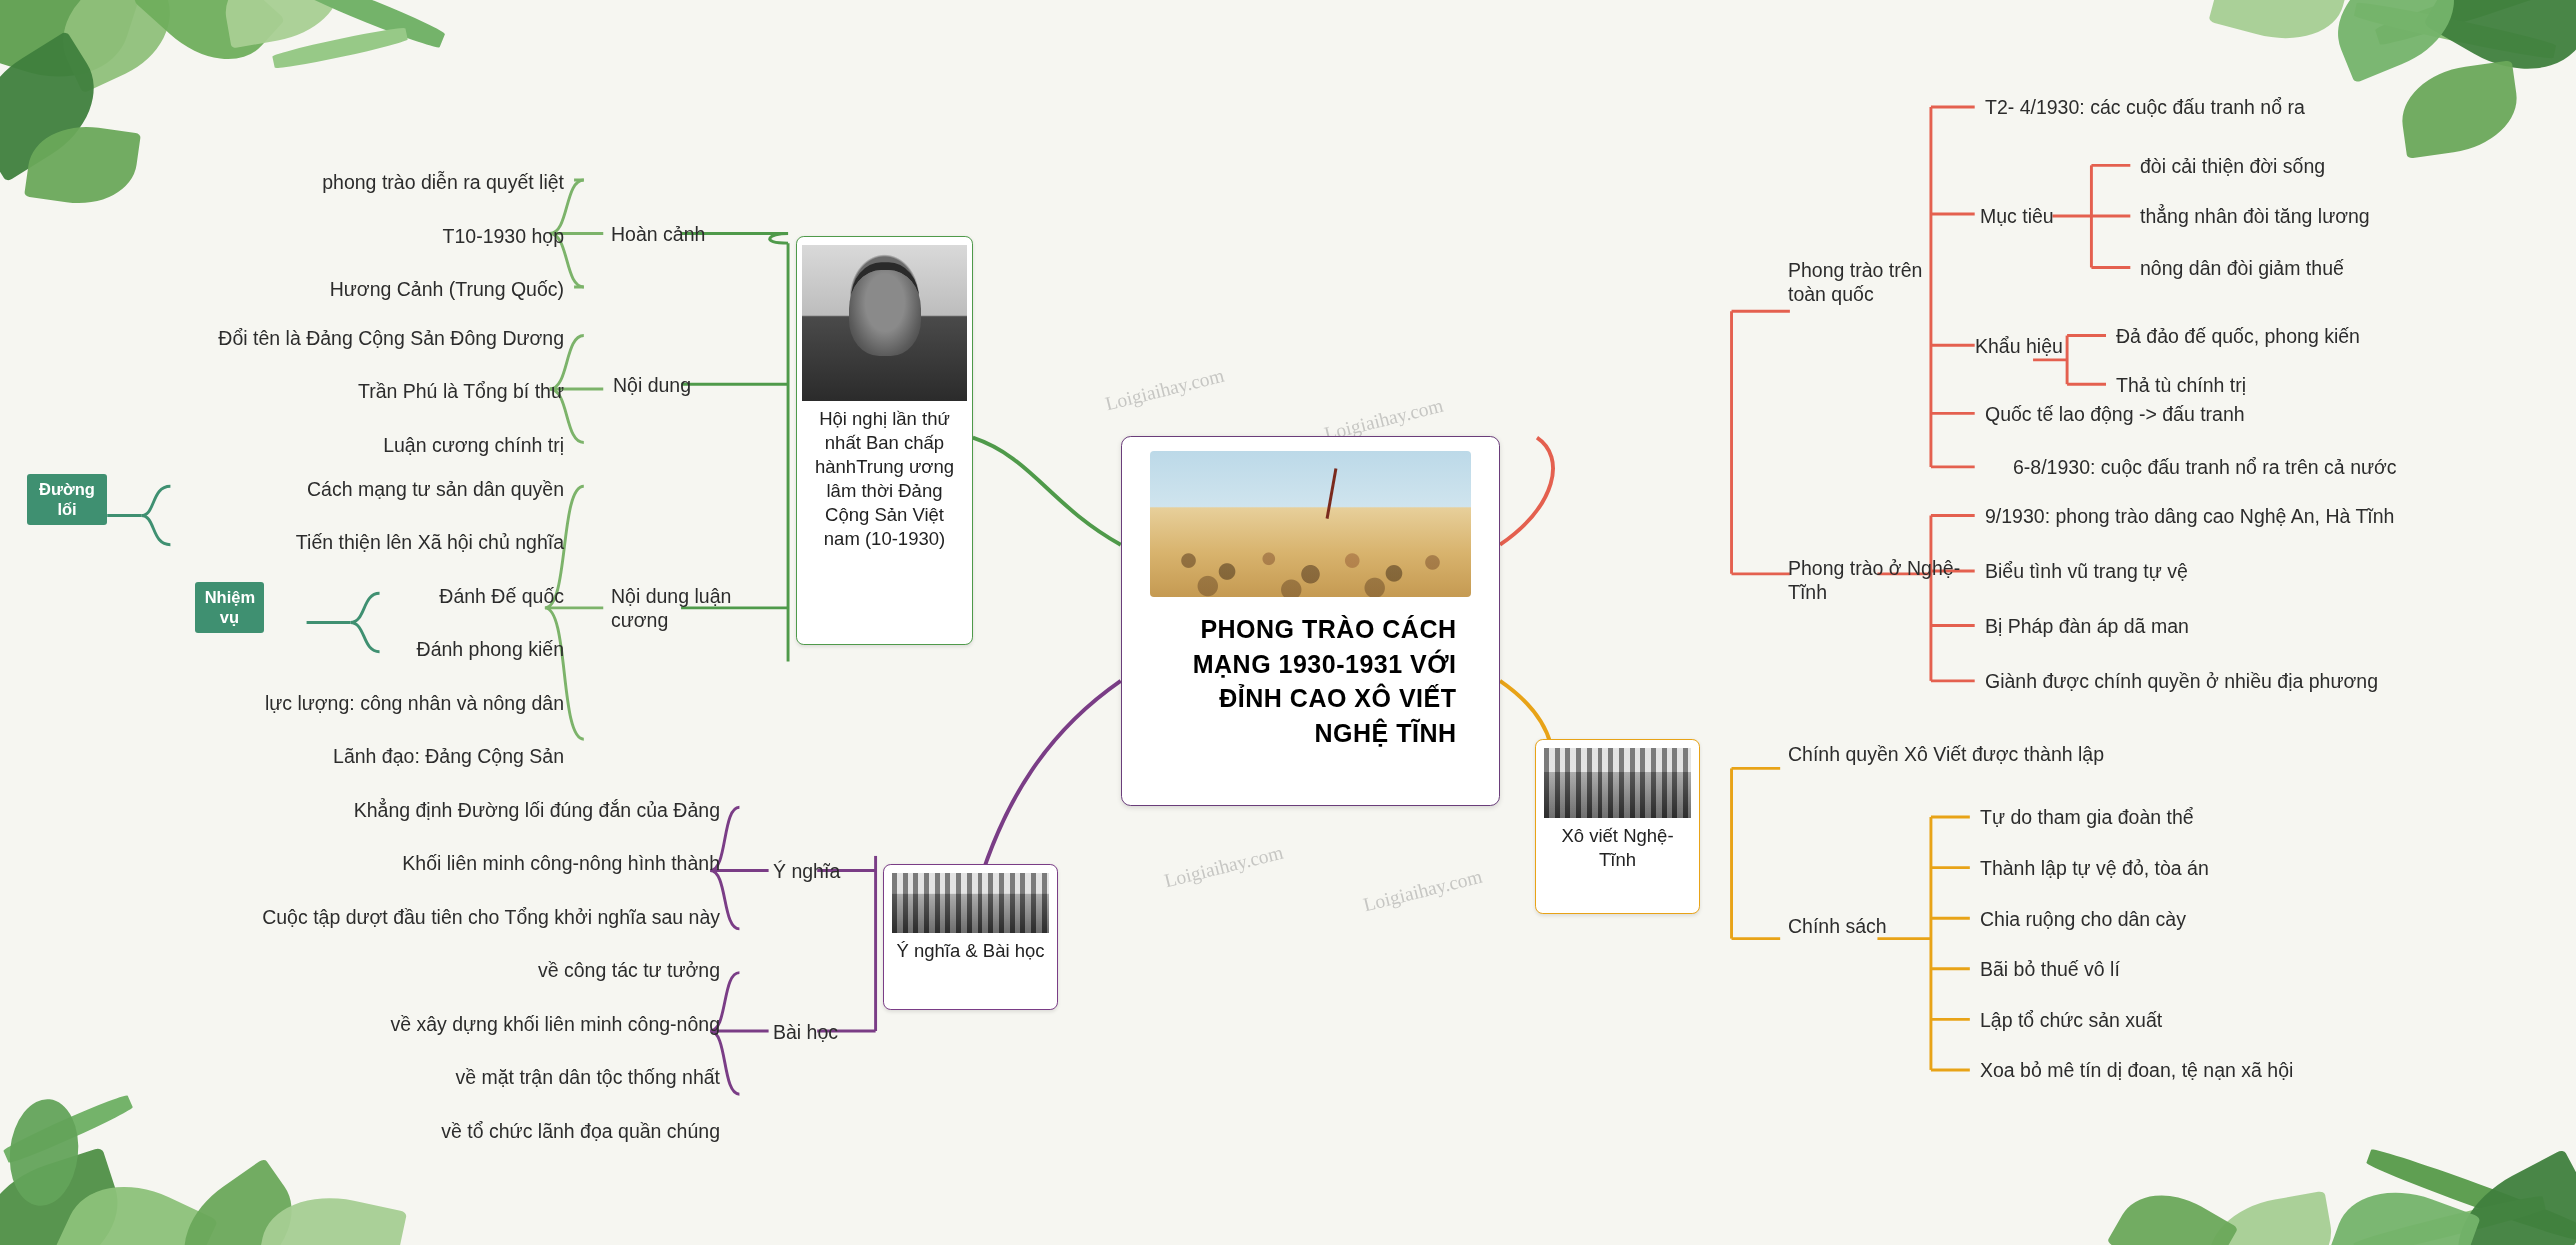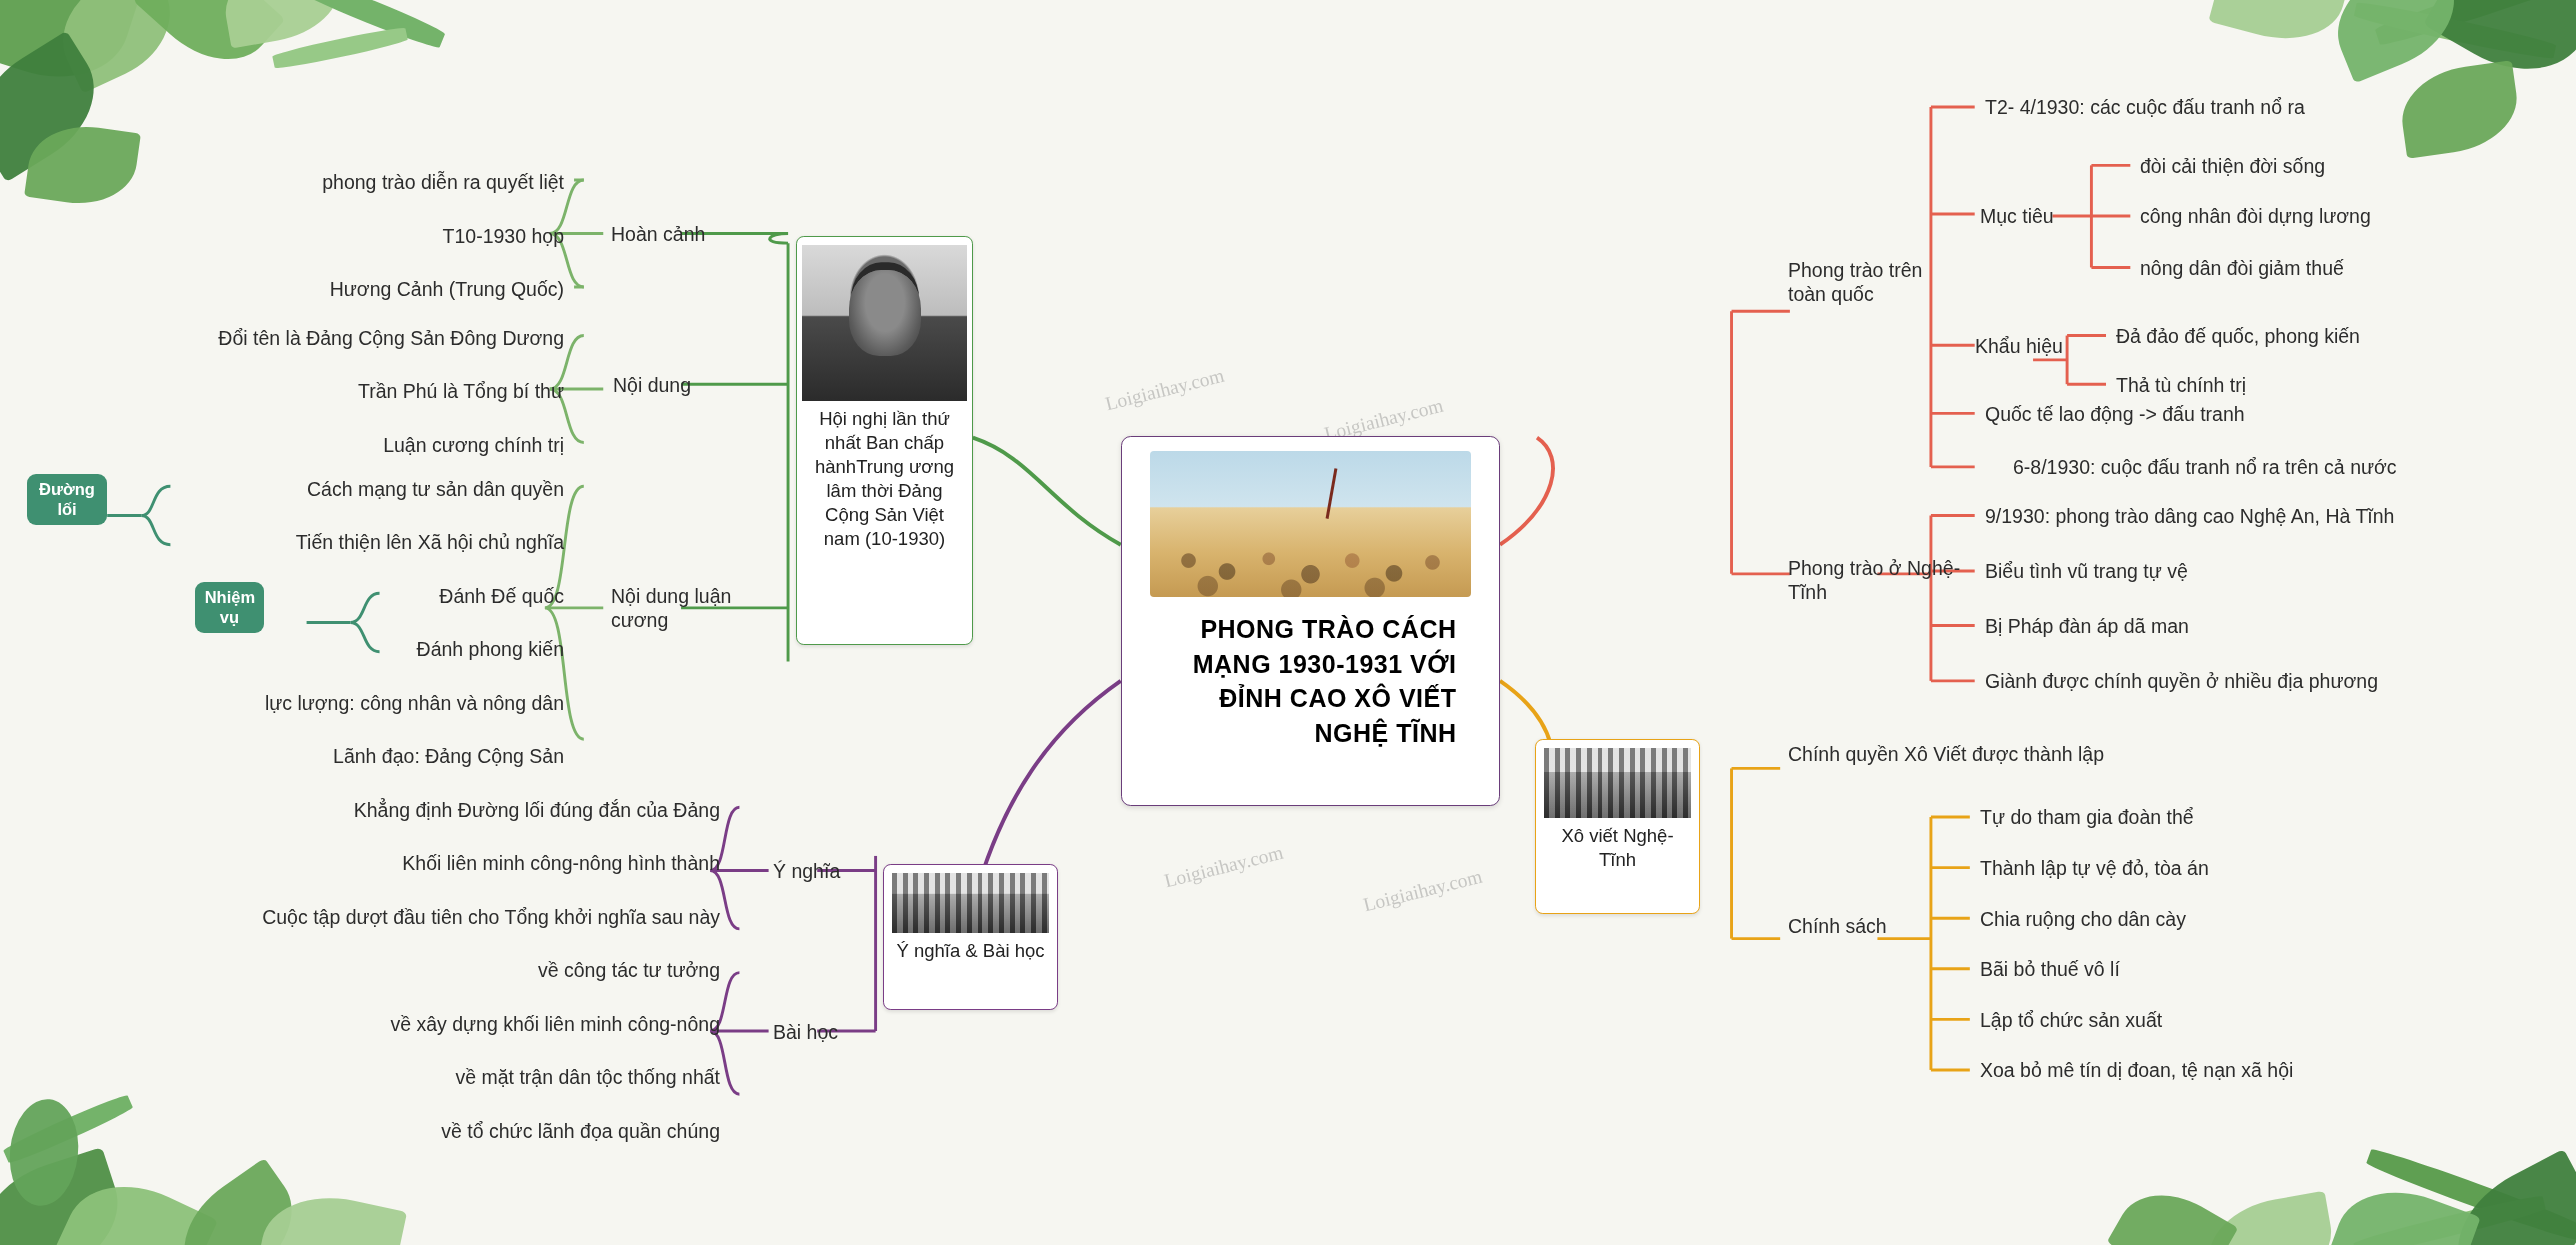--- a/index.html
+++ b/index.html
@@ -107,21 +107,21 @@
   .photo-group{
     width:100%;height:70px;
     background:
       repeating-linear-gradient(90deg, rgba(20,20,20,.5) 0 4.9px, rgba(230,230,230,.25) 4.9px 10.7px),
       linear-gradient(180deg,#e3e3e3 0 34%, #9a9a9a 35%, #454545 100%);
   }
 
   .pill {
     position:absolute;
     background:#3f9071; color:#fff; font-size:16.5px; font-weight:bold;
-    border-radius:9px; text-align:center; line-height:1.2;
+    border-radius:3px; text-align:center; line-height:1.2;
     padding:5.8px 9.7px; box-sizing:border-box;
   }
 
   svg.wires { position:absolute; inset:0; width:2576px; height:1245px; pointer-events:none; }
 
   .wm {
     position:absolute; color:rgba(120,120,120,.38); font-size:19.5px;
     transform:rotate(-14deg); font-family:"Liberation Serif", serif; pointer-events:none;
   }
 </style>
@@ -301,21 +301,21 @@
 
   <div class="text-node" style="left:1788px; top:258px; white-space:normal; width:175px;">Phong trào trên toàn quốc</div>
   <div class="text-node" style="left:1788px; top:556px; white-space:normal; width:175px;">Phong trào ở Nghệ- Tĩnh</div>
 
   <div class="text-node" style="left:1985px; top:95px;">T2- 4/1930: các cuộc đấu tranh nổ ra</div>
   <div class="text-node" style="left:1985px; top:402px;">Quốc tế lao động -&gt; đấu tranh</div>
   <div class="text-node" style="left:1989px; top:455px;margin-left:24px;">6-8/1930: cuộc đấu tranh nổ ra trên cả nước</div>
 
   <div class="text-node" style="left:1980px; top:204px;">Mục tiêu</div>
   <div class="text-node" style="left:2140px; top:154px;">đòi cải thiện đời sống</div>
-  <div class="text-node" style="left:2140px; top:204px;">công nhân đòi dựng lương</div>
+  <div class="text-node" style="left:2140px; top:204px;">thẳng nhân đòi tăng lương</div>
   <div class="text-node" style="left:2140px; top:256px;">nông dân đòi giảm thuế</div>
 
   <div class="text-node" style="left:1975px; top:334px;">Khẩu hiệu</div>
   <div class="text-node" style="left:2116px; top:324px;">Đả đảo đế quốc, phong kiến</div>
   <div class="text-node" style="left:2116px; top:373px;">Thả tù chính trị</div>
 
   <div class="text-node" style="left:1985px; top:504px;">9/1930: phong trào dâng cao Nghệ An, Hà Tĩnh</div>
   <div class="text-node" style="left:1985px; top:559px;">Biểu tình vũ trang tự vệ</div>
   <div class="text-node" style="left:1985px; top:614px;">Bị Pháp đàn áp dã man</div>
   <div class="text-node" style="left:1985px; top:669px;">Giành được chính quyền ở nhiều địa phương</div>

